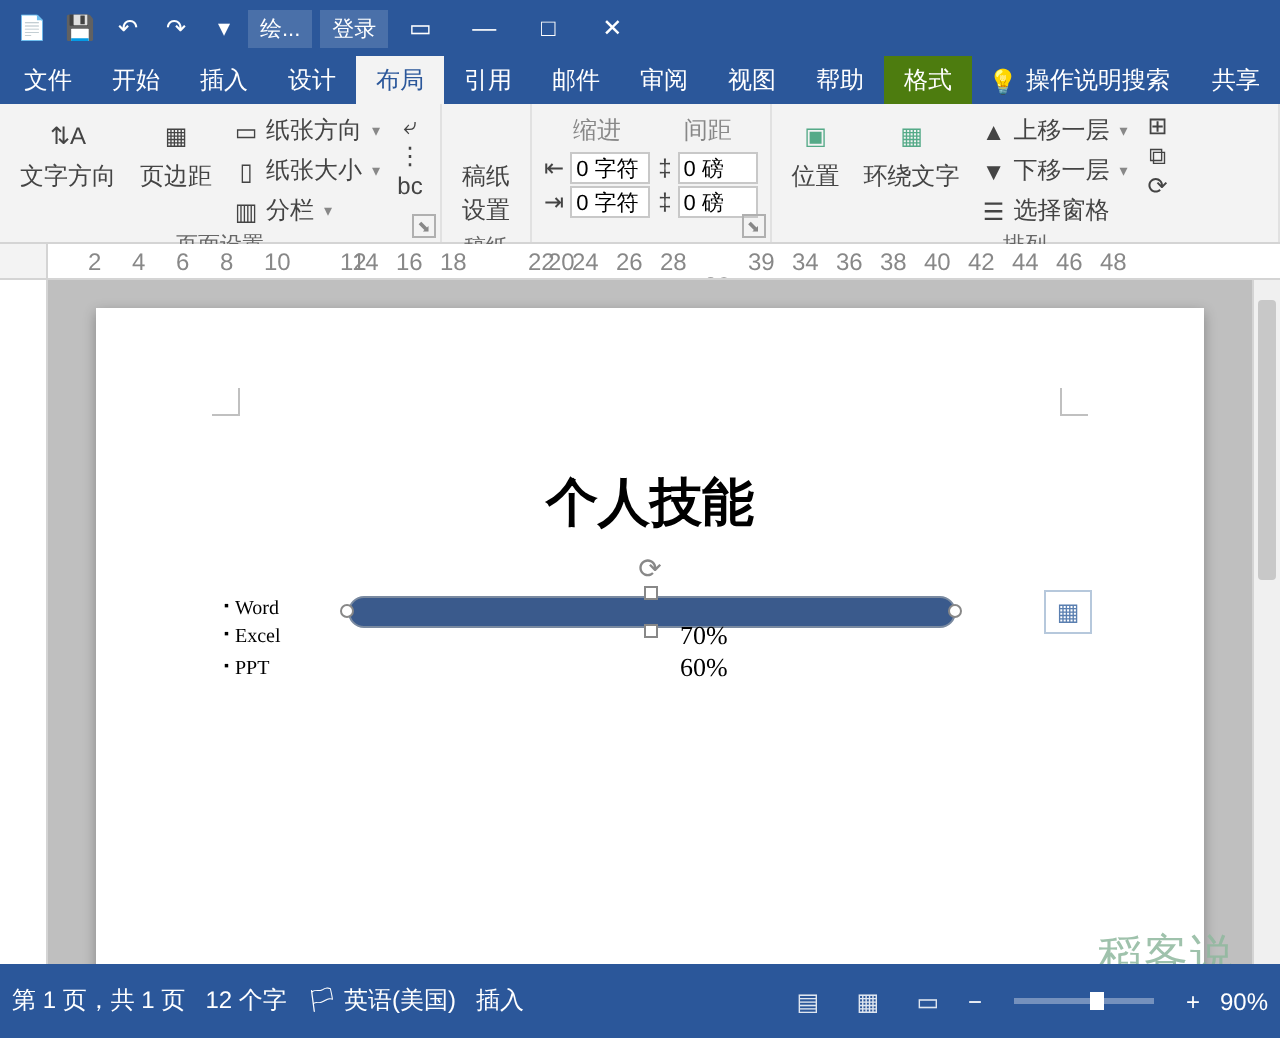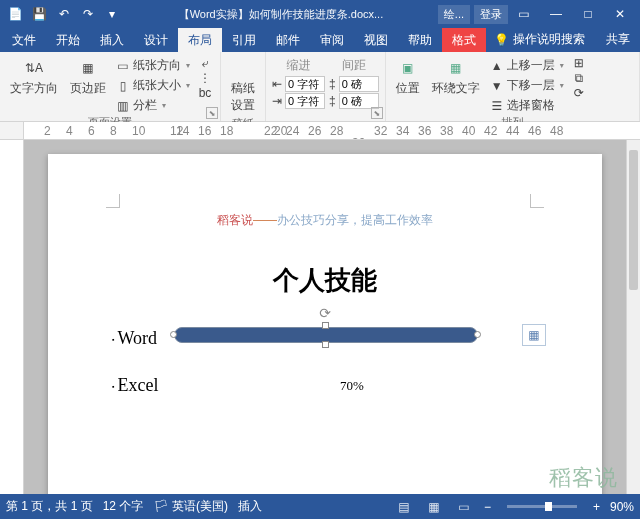--- a/index.html
+++ b/index.html
@@ -3,24 +3,24 @@
 <meta charset="utf-8">
 <style>
 *{box-sizing:border-box;margin:0;padding:0;font-family:"Microsoft YaHei","Segoe UI",sans-serif;font-size:12px}
 body{background:#fff;width:640px;height:519px;overflow:hidden;position:relative}
 .titlebar{height:28px;background:#2b579a;color:#fff;display:flex;align-items:center;padding:0 4px}
 .titlebar .tb-btn{width:24px;height:28px;display:flex;align-items:center;justify-content:center;color:#fff}
 .titlebar .title{flex:1;text-align:center;font-size:11px;opacity:.95;white-space:nowrap;overflow:hidden}
 .titlebar .login{font-size:11px;padding:2px 6px;background:rgba(255,255,255,.15)}
 .titlebar .winbtns{display:flex}
 .titlebar .winbtns div{width:32px;height:28px;display:flex;align-items:center;justify-content:center}
-.tabs{height:24px;background:#2b579a;display:flex;align-items:flex-end;padding-left:2px}
+.tabs{height:24px;background:#2b579a;display:flex;align-items:flex-start;padding-left:2px}
 .tab{color:#fff;font-size:12px;padding:4px 10px 3px;cursor:pointer}
 .tab.active{background:#f3f3f3;color:#2b579a}
-.tab.format{background:#ef4444;color:#fff}
+.tab.format{background:#4d7c0f;color:#fff}
 .tell{color:#fff;padding:4px 8px;display:flex;align-items:center;gap:4px}
 .share{color:#fff;margin-left:auto;padding:4px 10px}
 .ribbon{height:70px;background:#f3f3f3;border-bottom:1px solid #d4d4d4;display:flex}
 .group{border-right:1px solid #e1e1e1;padding:2px 6px;display:flex;flex-direction:column;justify-content:space-between;position:relative}
 .group-label{text-align:center;font-size:11px;color:#666;padding-bottom:1px}
 .group-body{flex:1;display:flex;align-items:flex-start;gap:4px;padding-top:2px}
 .vbtn{display:flex;flex-direction:column;align-items:center;justify-content:center;gap:2px;padding:2px 4px;font-size:11px;color:#444;min-width:32px}
 .vbtn .ico{width:20px;height:20px;display:flex;align-items:center;justify-content:center}
 .mini-list{display:flex;flex-direction:column;gap:1px}
 .mini-item{display:flex;align-items:center;gap:3px;font-size:11px;color:#444;padding:1px 2px;white-space:nowrap}
@@ -38,49 +38,48 @@
 .page{background:#fff;width:100%;height:100%;box-shadow:0 2px 6px rgba(0,0,0,.3);padding:46px 64px 0;position:relative}
 .crop{position:absolute;width:14px;height:14px;border-color:#c0c0c0}
 .crop.tl{top:40px;left:58px;border-left:1px solid #c0c0c0;border-top:1px solid #c0c0c0;transform:rotate(180deg)}
 .crop.tr{top:40px;right:58px;border-right:1px solid #c0c0c0;border-top:1px solid #c0c0c0;transform:rotate(180deg)}
 .header-text{text-align:center;font-size:13px;margin-top:12px}
 .header-text .red{color:#c94f4f}
 .header-text .orange{color:#cf7844}
 .header-text .blue{color:#8aa8c8}
 .doc-title{text-align:center;font-family:"SimHei","Microsoft YaHei";font-size:26px;font-weight:700;margin-top:34px;color:#000}
 .rotate-handle{position:absolute;left:50%;top:-18px;transform:translateX(-50%);color:#888;font-size:14px}
-.skill-row{display:flex;align-items:center;margin-top:26px;position:relative}
-.skill-label{width:56px;font-family:"SimSun";font-size:18px;color:#000}
+.skill-row{display:flex;align-items:center;position:relative}
+.skill-label{width:56px;font-family:"SimSun";font-size:10px;color:#000}
 .skill-label::before{content:"▪";font-size:7px;margin-right:3px;vertical-align:2px}
 .skill-val{font-family:"SimSun";font-size:13px;color:#000;margin-left:172px}
 .shape-wrap{position:absolute;left:62px;top:-4px;width:336px;height:22px}
 .shape{width:304px;height:16px;background:#3a5a8c;border-radius:8px;border:1px solid #7a8aa0;position:absolute;left:0;top:3px}
 .handle{width:7px;height:7px;background:#fff;border:1px solid #888;position:absolute}
 .handle.c{border-radius:50%}
 .layout-btn{position:absolute;right:-36px;top:0;width:24px;height:22px;border:1px solid #b6c8dc;background:#fff;display:flex;align-items:center;justify-content:center;font-size:12px;color:#5a7fb0}
 .scroll-v{position:absolute;top:140px;right:0;bottom:20px;width:14px;background:#f0f0f0;border-left:1px solid #d4d4d4}
 .scroll-v .thumb{position:absolute;left:2px;right:2px;top:10px;height:140px;background:#c8c8c8;border-radius:2px}
-.statusbar{position:absolute;bottom:0;left:0;right:0;height:25px;background:#2b579a;color:#fff;display:flex;align-items:center;padding:0 6px;font-size:11px;gap:10px}
+.statusbar{position:absolute;bottom:0;left:0;right:0;height:37px;background:#2b579a;color:#fff;display:flex;align-items:center;padding:0 6px;font-size:11px;gap:10px}
 .statusbar .spacer{flex:1}
 .statusbar .viewbtn{width:20px;height:16px;display:flex;align-items:center;justify-content:center;opacity:.85}
 .zoom-slider{width:70px;height:3px;background:rgba(255,255,255,.35);position:relative;margin:0 6px}
 .zoom-slider .zthumb{position:absolute;width:7px;height:9px;background:#fff;top:-3px;left:38px}
 .watermark{position:absolute;right:22px;bottom:26px;color:#8fb89e;font-size:22px;font-family:"STKaiti","KaiTi";opacity:.85;letter-spacing:1px}
 .arrow-d::after{content:"▾";font-size:8px;margin-left:2px;color:#888}
 </style>
 </head>
 <body>
 
 <div class="titlebar">
   <div class="tb-btn">📄</div>
   <div class="tb-btn">💾</div>
   <div class="tb-btn">↶</div>
   <div class="tb-btn">↷</div>
   <div class="tb-btn">▾</div>
-  <div class="title">【Word实操】如何制作技能进度条.docx...</div>
   <div class="login">绘...</div>
   <div class="login" style="margin-left:4px">登录</div>
   <div class="winbtns">
     <div>▭</div>
     <div>—</div>
     <div>□</div>
     <div>✕</div>
   </div>
 </div>
 
@@ -235,60 +234,61 @@
       <span style="left: 146px;">12</span>
       <span style="left: 152px;">14</span>
       <span style="left: 174px;">16</span>
       <span style="left: 196px;">18</span>
       <span style="left: 218px; margin-left: 32px;">20</span>
       <span style="left: 240px;">22</span>
       <span style="left: 262px;">24</span>
       <span style="left: 284px;">26</span>
       <span style="left: 306px;">28</span>
       <span style="left: 328px; margin-top: 12px;">30</span>
-      <span style="left: 350px;">32</span>
+      <span style="left: 350px;">39</span>
       <span style="left: 372px;">34</span>
       <span style="left: 394px;">36</span>
       <span style="left: 416px;">38</span>
       <span style="left: 438px;">40</span>
       <span style="left: 460px;">42</span>
       <span style="left: 482px;">44</span>
       <span style="left: 504px;">46</span>
       <span style="left: 526px;">48</span>
     </div>
 </div>
 
 <div class="doc-area">
   <div class="ruler-v"></div>
   <div class="page-wrap">
     <div class="page">
       <div class="crop tl"></div>
       <div class="crop tr"></div>
-      <div class="header-text">
-        <span class="red">稻客说</span><span class="orange">——</span><span class="blue">办公技巧分享，提高工作效率</span>
-      </div>
       <div style="position:relative;margin-top:30px">
         <div class="rotate-handle" style="top:46px">⟳</div>
       </div>
       <div class="doc-title">个人技能</div>
 
       <div class="skill-row" style="margin-top:30px">
         <div class="skill-label">Word</div>
         <div class="shape-wrap">
           <div class="shape"></div>
           <div class="handle c" style="left:-4px;top:7px"></div>
           <div class="handle" style="left:148px;top:-2px"></div>
           <div class="handle c" style="left:300px;top:7px"></div>
           <div class="handle" style="left:148px;top:17px"></div>
           <div class="layout-btn">▦</div>
         </div>
       </div>
       <div class="skill-row">
         <div class="skill-label">Excel</div>
         <div class="skill-val">70%</div>
+      </div>
+      <div class="skill-row">
+        <div class="skill-label">PPT</div>
+        <div class="skill-val">60%</div>
       </div>
     </div>
   </div>
 </div>
 
 <div class="scroll-v">
     <div class="thumb"></div>
   </div>
 
 <div class="watermark">稻客说</div>

